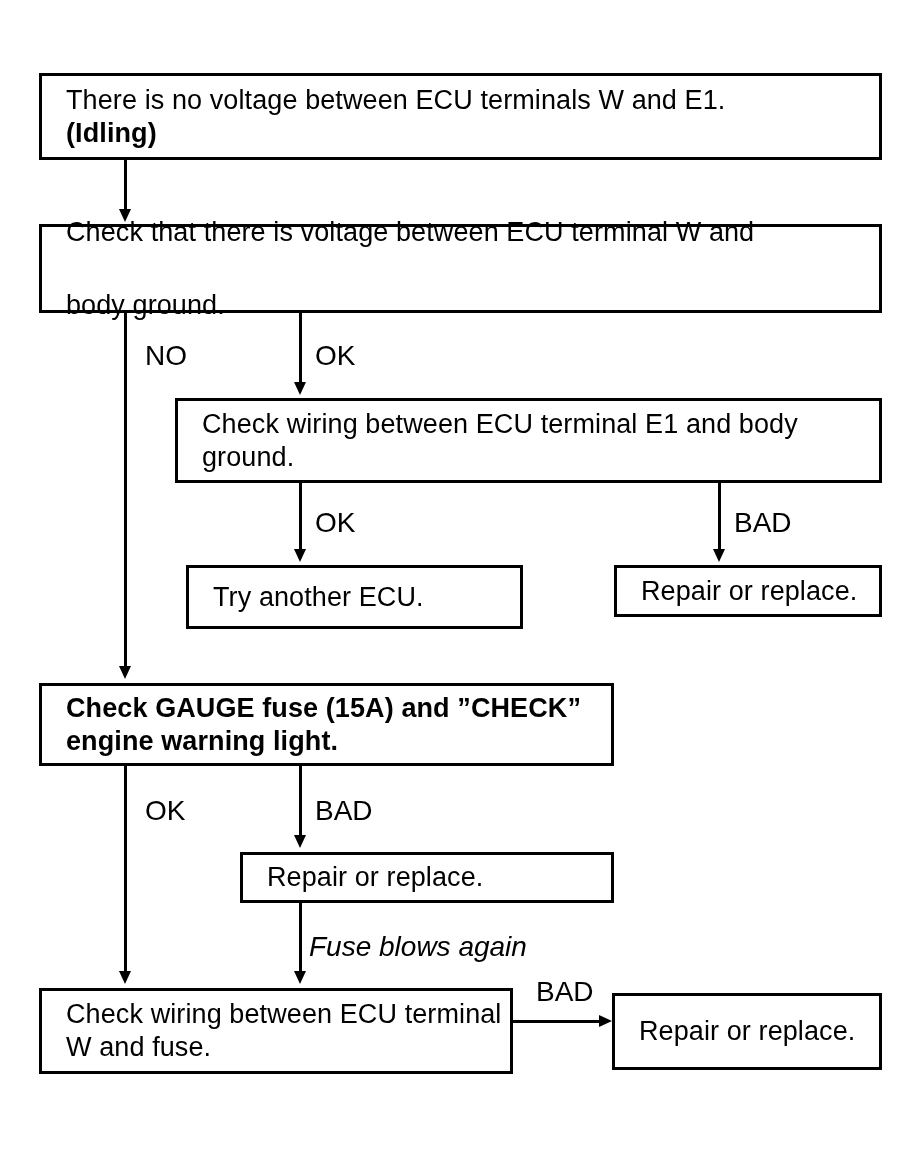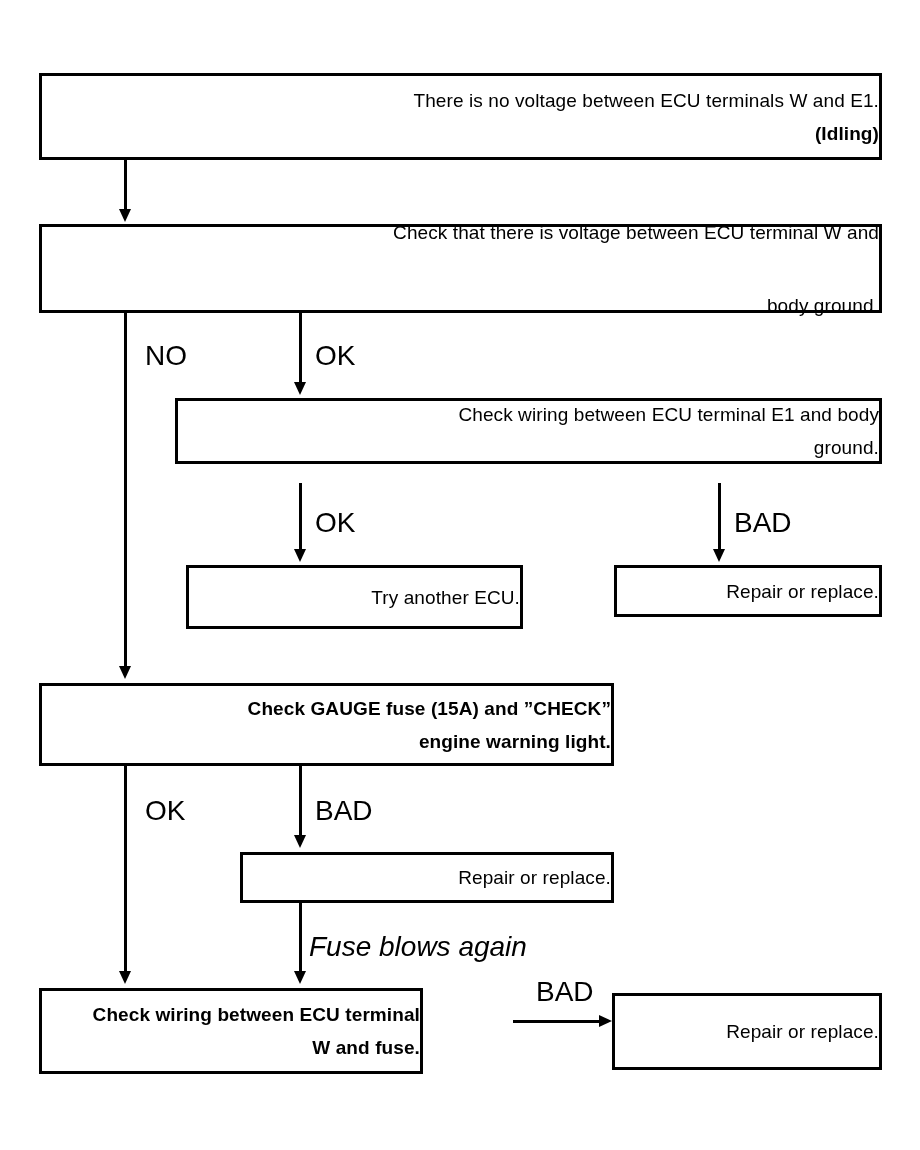--- a/index.html
+++ b/index.html
@@ -19,26 +19,25 @@
     position: absolute;
     box-sizing: border-box;
     border: 3px solid #000000;
     background: #ffffff;
     display: flex;
     flex-direction: column;
     justify-content: center;
     padding: 0 0 0 24px;
   }
   .node .line {
-    font-size: 19px;
+    font-size: 27px;
     line-height: 33px;
     color: #000000;
     white-space: pre;
     letter-spacing: 0.1px;
-    text-align: right;
   }
   .node .line.bold {
     font-weight: bold;
   }
   .edge-v {
     position: absolute;
     width: 3px;
     background: #000000;
   }
   .edge-h {
@@ -89,21 +88,21 @@
   </div>
 
   <div class="edge-v" style="left:124px; top:313px; height:357px;"></div>
   <div class="arrowhead-down" style="left:119px; top:666px;"></div>
   <div class="edge-label" style="left:145px; top:344px;">NO</div>
 
   <div class="edge-v" style="left:299px; top:313px; height:72px;"></div>
   <div class="arrowhead-down" style="left:294px; top:382px;"></div>
   <div class="edge-label" style="left:315px; top:344px;">OK</div>
 
-  <div class="node" style="left:175px; top:398px; width:707px; height:66px;">
+  <div class="node" style="left:175px; top:398px; width:707px; height:85px;">
     <div class="line">Check wiring between ECU terminal E1 and body</div>
     <div class="line">ground.</div>
   </div>
 
   <div class="edge-v" style="left:299px; top:483px; height:69px;"></div>
   <div class="arrowhead-down" style="left:294px; top:549px;"></div>
   <div class="edge-label" style="left:315px; top:511px;">OK</div>
 
   <div class="edge-v" style="left:718px; top:483px; height:69px;"></div>
   <div class="arrowhead-down" style="left:713px; top:549px;"></div>
@@ -131,21 +130,21 @@
   <div class="edge-label" style="left:315px; top:799px;">BAD</div>
 
   <div class="node" style="left:240px; top:852px; width:374px; height:51px;">
     <div class="line">Repair or replace.</div>
   </div>
 
   <div class="edge-v" style="left:299px; top:903px; height:71px;"></div>
   <div class="arrowhead-down" style="left:294px; top:971px;"></div>
   <div class="edge-label" style="left:309px; top:935px;font-style:italic;">Fuse blows again</div>
 
-  <div class="node" style="left:39px; top:988px; width:384px; height:86px;font-weight:bold;">
+  <div class="node" style="left:39px; top:988px; width:474px; height:86px;">
     <div class="line">Check wiring between ECU terminal</div>
     <div class="line">W and fuse.</div>
   </div>
 
   <div class="edge-h" style="left:513px; top:1020px; width:88px;"></div>
   <div class="arrowhead-right" style="left:599px; top:1015px;"></div>
   <div class="edge-label" style="left:536px; top:980px;">BAD</div>
 
   <div class="node" style="left:612px; top:993px; width:270px; height:77px;">
     <div class="line">Repair or replace.</div>

